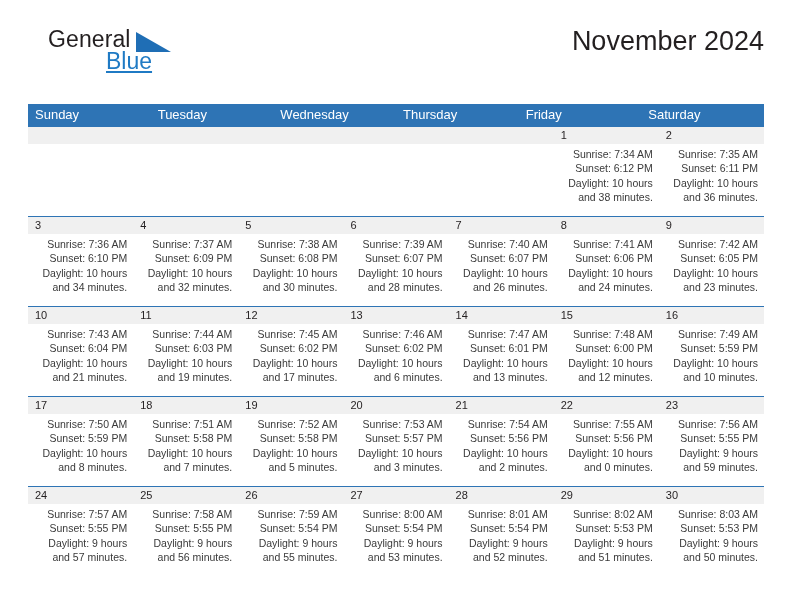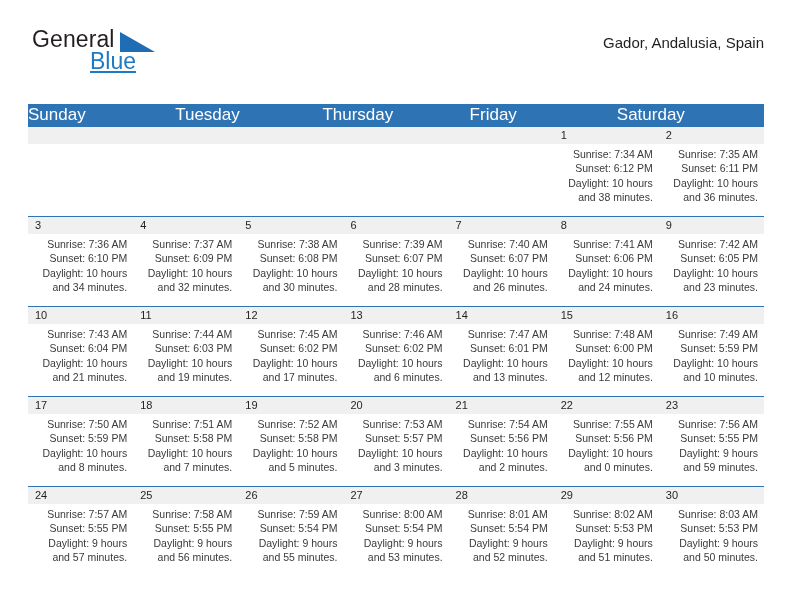--- a/index.html
+++ b/index.html
@@ -18,21 +18,21 @@
   .page {
     position: relative;
     width: 792px;
     height: 612px;
     box-sizing: border-box;
   }
 
   
   .header {
     position: absolute;
-    left: 28px;
+    left: 44px;
     top: 26px;
     right: 28px;
     height: 72px;
   }
 
   .brand {
     position: absolute;
     left: 0;
     top: 0;
     width: 300px;
@@ -96,22 +96,23 @@
   }
 
   .weekday-row {
     display: flex;
     background: #2e74b5;
     height: 22px;
   }
   .weekday-cell {
     flex: 1 1 0;
     color: #ffffff;
-    font-size: 17px;
+    font-size: 13px;
     line-height: 22px;
+    padding-left: 7px;
     box-sizing: border-box;
     overflow: hidden;
     white-space: nowrap;
   }
 
   .week-row {
     display: flex;
     border-top: 1.5px solid #2e74b5;
     height: 89px;
   }
@@ -155,30 +156,31 @@
 
   <div class="header">
 
     <div class="brand">
       <span class="brand-general">General</span>
       <span class="brand-triangle"></span>
       <span class="brand-blue">Blue</span>
     </div>
 
     <div class="title-block">
-      <div class="cal-subtitle">Gador, Andalusia, Spain</div>
+      <div class="cal-title">November 2024</div>
     </div>
 
   </div>
 
   <div class="calendar">
 
     <div class="weekday-row">
       <div class="weekday-cell">Sunday</div>
       <div class="weekday-cell">Tuesday</div>
+      <div class="weekday-cell">Wednesday</div>
       <div class="weekday-cell">Thursday</div>
       <div class="weekday-cell">Friday</div>
       <div class="weekday-cell">Saturday</div>
     </div>
 
     <div class="week-row">
       <div class="day-cell">
         <div class="day-num-band"></div>
         <div class="day-info">
           <div></div>

